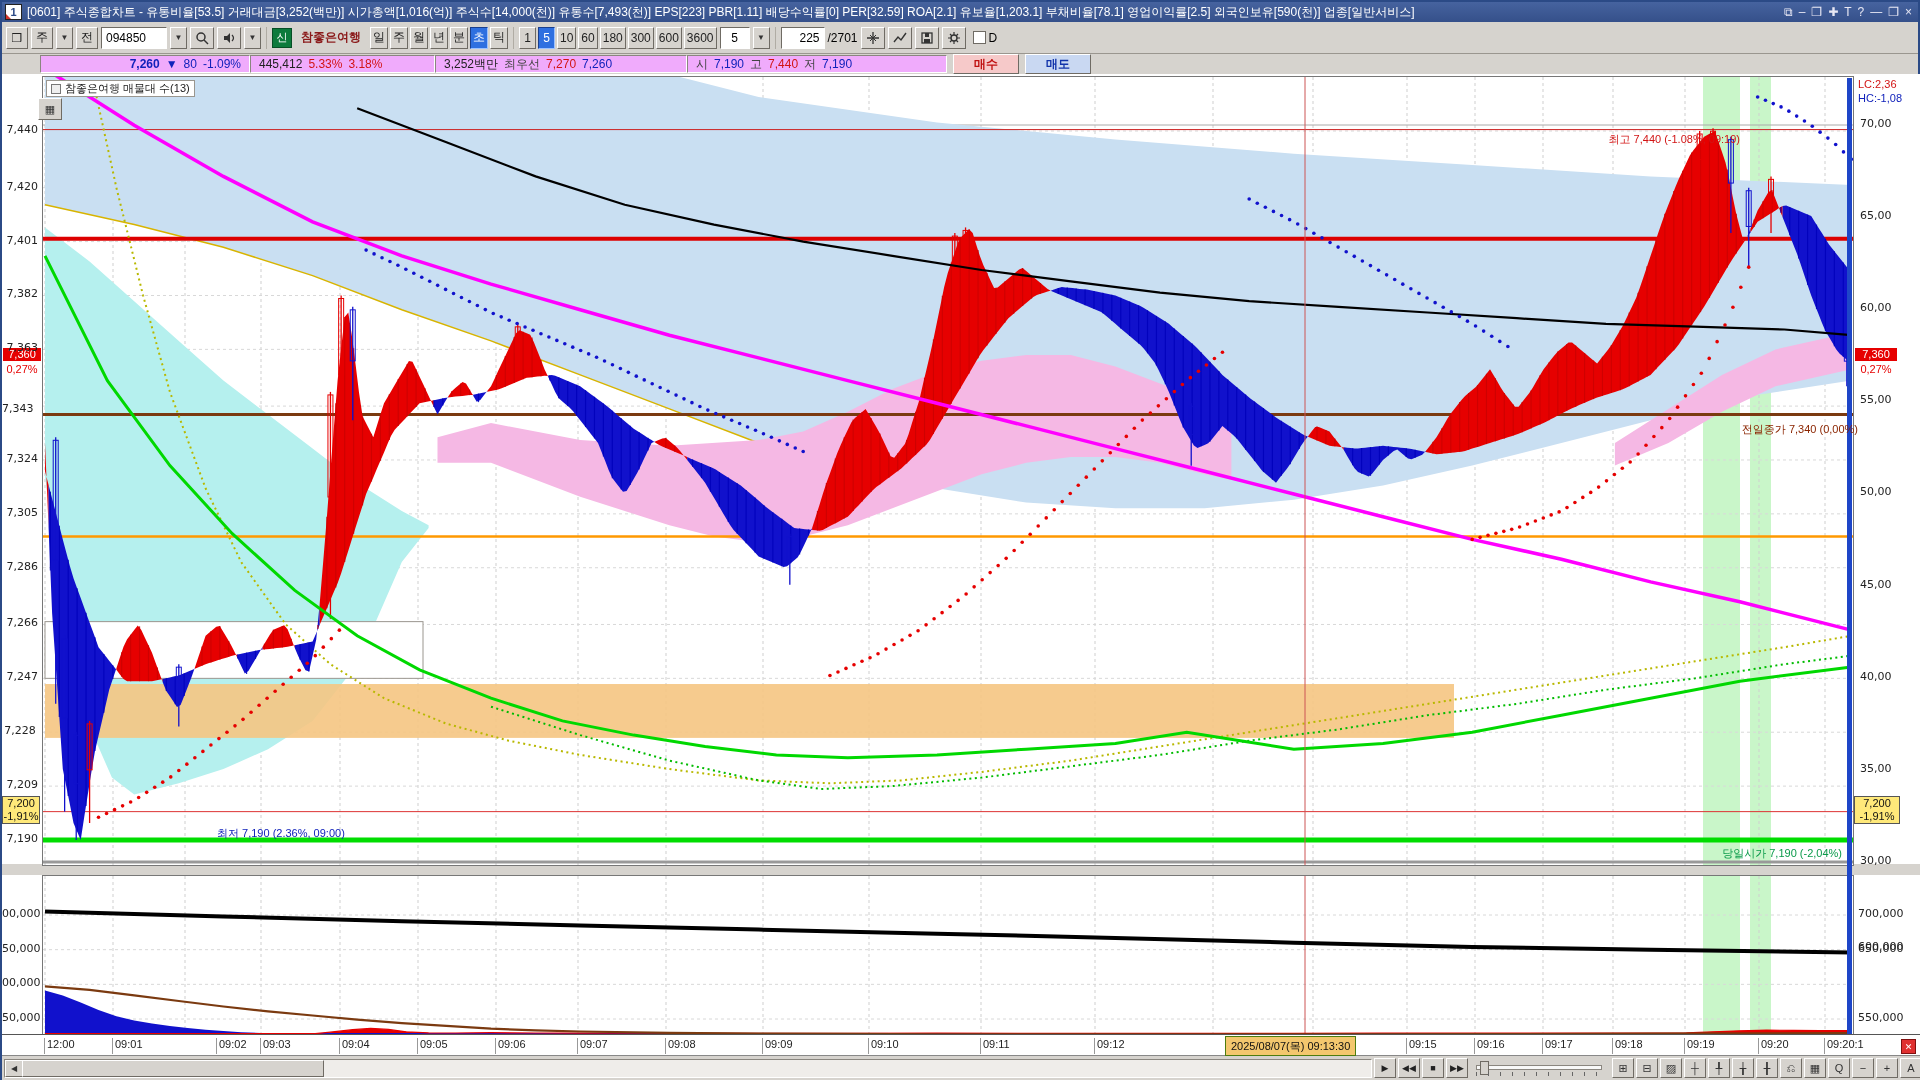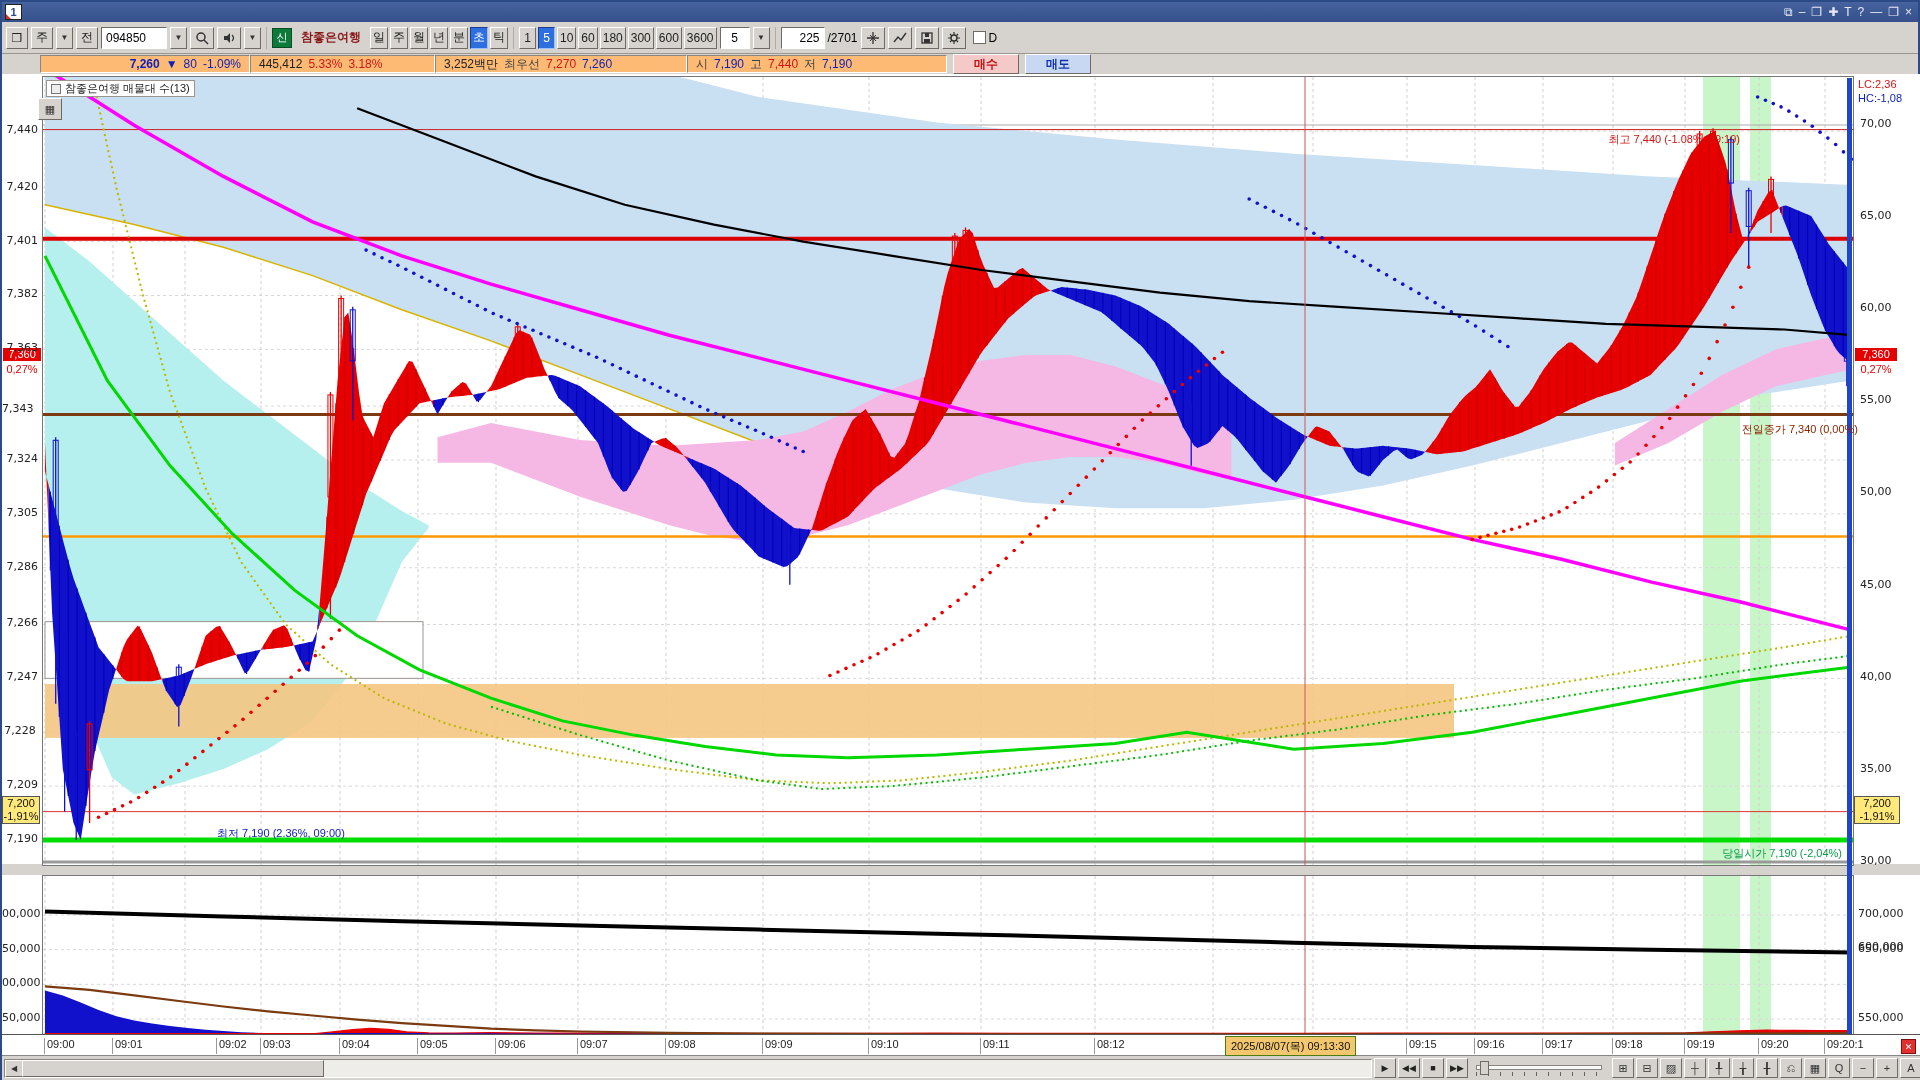--- a/index.html
+++ b/index.html
@@ -25,21 +25,21 @@
     display:flex;align-items:center;padding:0 4px;box-sizing:border-box;}
   .drop{width:15px;height:20px;background:#d6d3ce;border:1px solid;border-color:#fff #6f6b64 #6f6b64 #fff;
     font-size:8px;display:flex;align-items:center;justify-content:center;color:#333;}
   .sep{width:1px;height:22px;background:#b0aca4;margin:0 2px;}
   #credit-badge{width:18px;height:18px;background:#0d7a3c;color:#fff;font-size:11px;display:flex;align-items:center;justify-content:center;border:1px solid #064f25;}
   #stock-name{color:#8b1a1a;font-weight:bold;padding:0 6px;}
   .tb-icon{width:14px;height:14px;}
   
   #quotebar{position:absolute;left:0;top:52px;width:100%;height:20px;background:#d6d3ce;display:flex;align-items:center;
     font-size:12px;gap:0;}
-  .q-panel{height:18px;background:#fdba74;border:1px solid;border-color:#8a867f #fff #fff #8a867f;
+  .q-panel{height:18px;background:#f0abfc;border:1px solid;border-color:#8a867f #fff #fff #8a867f;
     display:flex;align-items:center;gap:6px;padding:0 8px;box-sizing:border-box;white-space:nowrap;}
   .blue{color:#1122bb;} .red{color:#d21414;} .dark{color:#222;} .lbl{color:#444;}
   .q-btn{height:18px;width:64px;display:flex;align-items:center;justify-content:center;font-weight:bold;
     border:1px solid;border-color:#fff #6f6b64 #6f6b64 #fff;margin-left:6px;}
   #buy-btn{background:#f6c9c9;color:#c01010;}
   #sell-btn{background:#c9d8f2;color:#1133aa;}
   
   #chartwrap{position:absolute;left:0;top:72px;width:1920px;height:986px;background:#fff;}
   #mainplot,#subplot{position:absolute;background:#fff;}
   #mainplot{left:40px;top:2px;width:1810px;height:788px;border:1px solid #777;}
@@ -77,20 +77,21 @@
   .bb-icon{width:20px;height:18px;background:#d6d3ce;border:1px solid;border-color:#fff #6f6b64 #6f6b64 #fff;
     display:flex;align-items:center;justify-content:center;font-size:11px;color:#333;margin-left:2px;}
 </style>
 </head>
 <body>
 
 <div id="frame">
 
   <div id="titlebar">
     <div id="win-badge">1</div>
+    <div id="title-text">[0601] 주식종합차트 - 유통비율[53.5] 거래대금[3,252(백만)] 시가총액[1,016(억)] 주식수[14,000(천)] 유통수[7,493(천)] EPS[223] PBR[1.11] 배당수익률[0] PER[32.59] ROA[2.1] 유보율[1,203.1] 부채비율[78.1] 영업이익률[2.5] 외국인보유[590(천)] 업종[일반서비스]</div>
     <div id="win-controls">
         <span>⧉</span>
         <span>–</span>
         <span>❐</span>
         <span>✚</span>
         <span>T</span>
         <span>?</span>
         <span>—</span>
         <span>❐</span>
         <span>×</span>
@@ -845,33 +846,33 @@
         <div class="axis-label " style="left: 1856px; top: 833px;">700,000</div>
         <div class="axis-label " style="left: 1856px; top: 867.667px;">650,000</div>
         <div class="axis-label " style="left: 1856px; top: 866px;">600,000</div>
         <div class="axis-label " style="left: 1856px; top: 937.001px;">550,000</div>
       </div>
   </div>
 
   <div id="xaxis">
     <div id="datebox" style="left: 1223px;">2025/08/07(목) 09:13:30</div>
     <div id="axis-close">✕</div>
-  <div class="x-tick" style="left: 42px;">09:00</div>
+  <div class="x-tick" style="left: 42px;">12:00</div>
       <div class="x-tick" style="left: 110px;">09:01</div>
       <div class="x-tick" style="left: 182px; margin-left: 32px;">09:02</div>
       <div class="x-tick" style="left: 258px;">09:03</div>
       <div class="x-tick" style="left: 337px;">09:04</div>
       <div class="x-tick" style="left: 415px;">09:05</div>
       <div class="x-tick" style="left: 493px;">09:06</div>
       <div class="x-tick" style="left: 575px;">09:07</div>
       <div class="x-tick" style="left: 663px;">09:08</div>
       <div class="x-tick" style="left: 760px;">09:09</div>
       <div class="x-tick" style="left: 866px;">09:10</div>
       <div class="x-tick" style="left: 978px;">09:11</div>
-      <div class="x-tick" style="left: 1092px;">08:12</div>
+      <div class="x-tick" style="left: 1092px;">09:12</div>
       <div class="x-tick" style="left: 1404px;">09:15</div>
       <div class="x-tick" style="left: 1472px;">09:16</div>
       <div class="x-tick" style="left: 1540px;">09:17</div>
       <div class="x-tick" style="left: 1610px;">09:18</div>
       <div class="x-tick" style="left: 1682px;">09:19</div>
       <div class="x-tick" style="left: 1756px;">09:20</div>
       <div class="x-tick" style="left: 1822px;">09:20:1</div>
     </div>
 
   <div id="bottombar">

